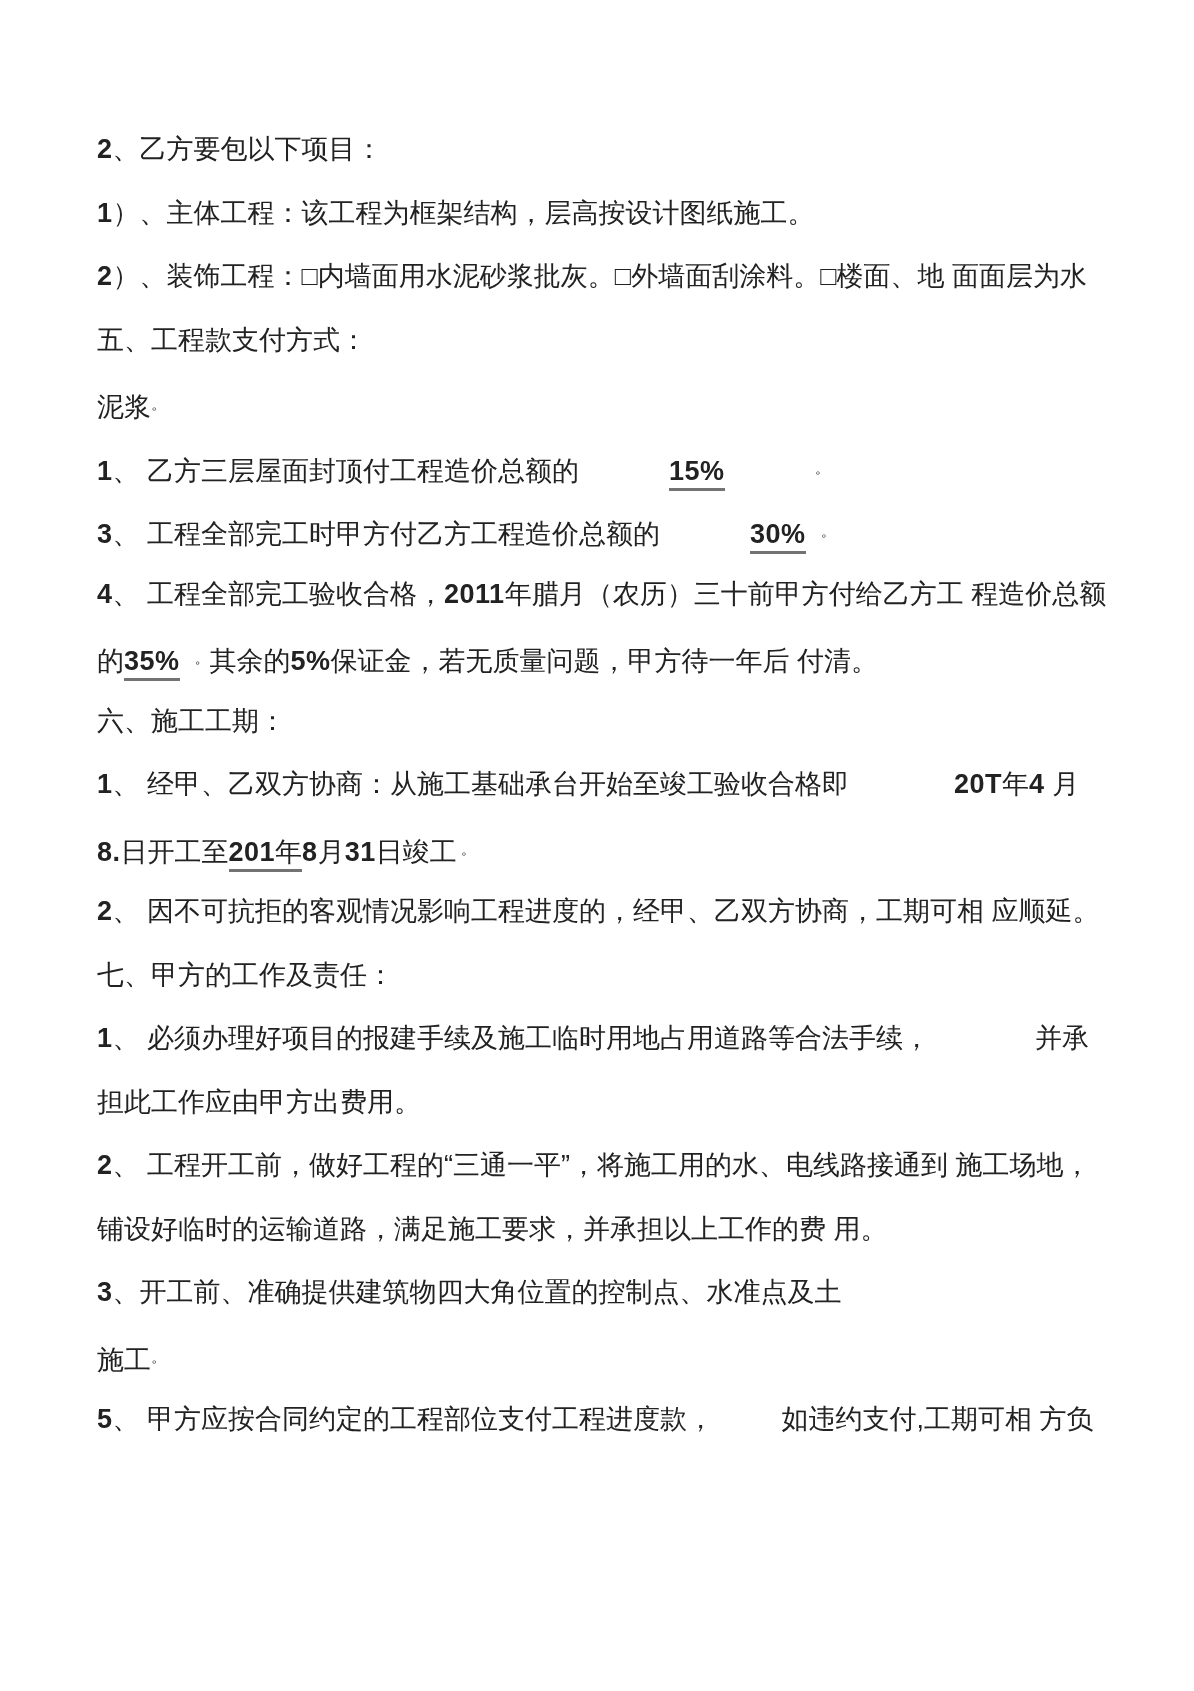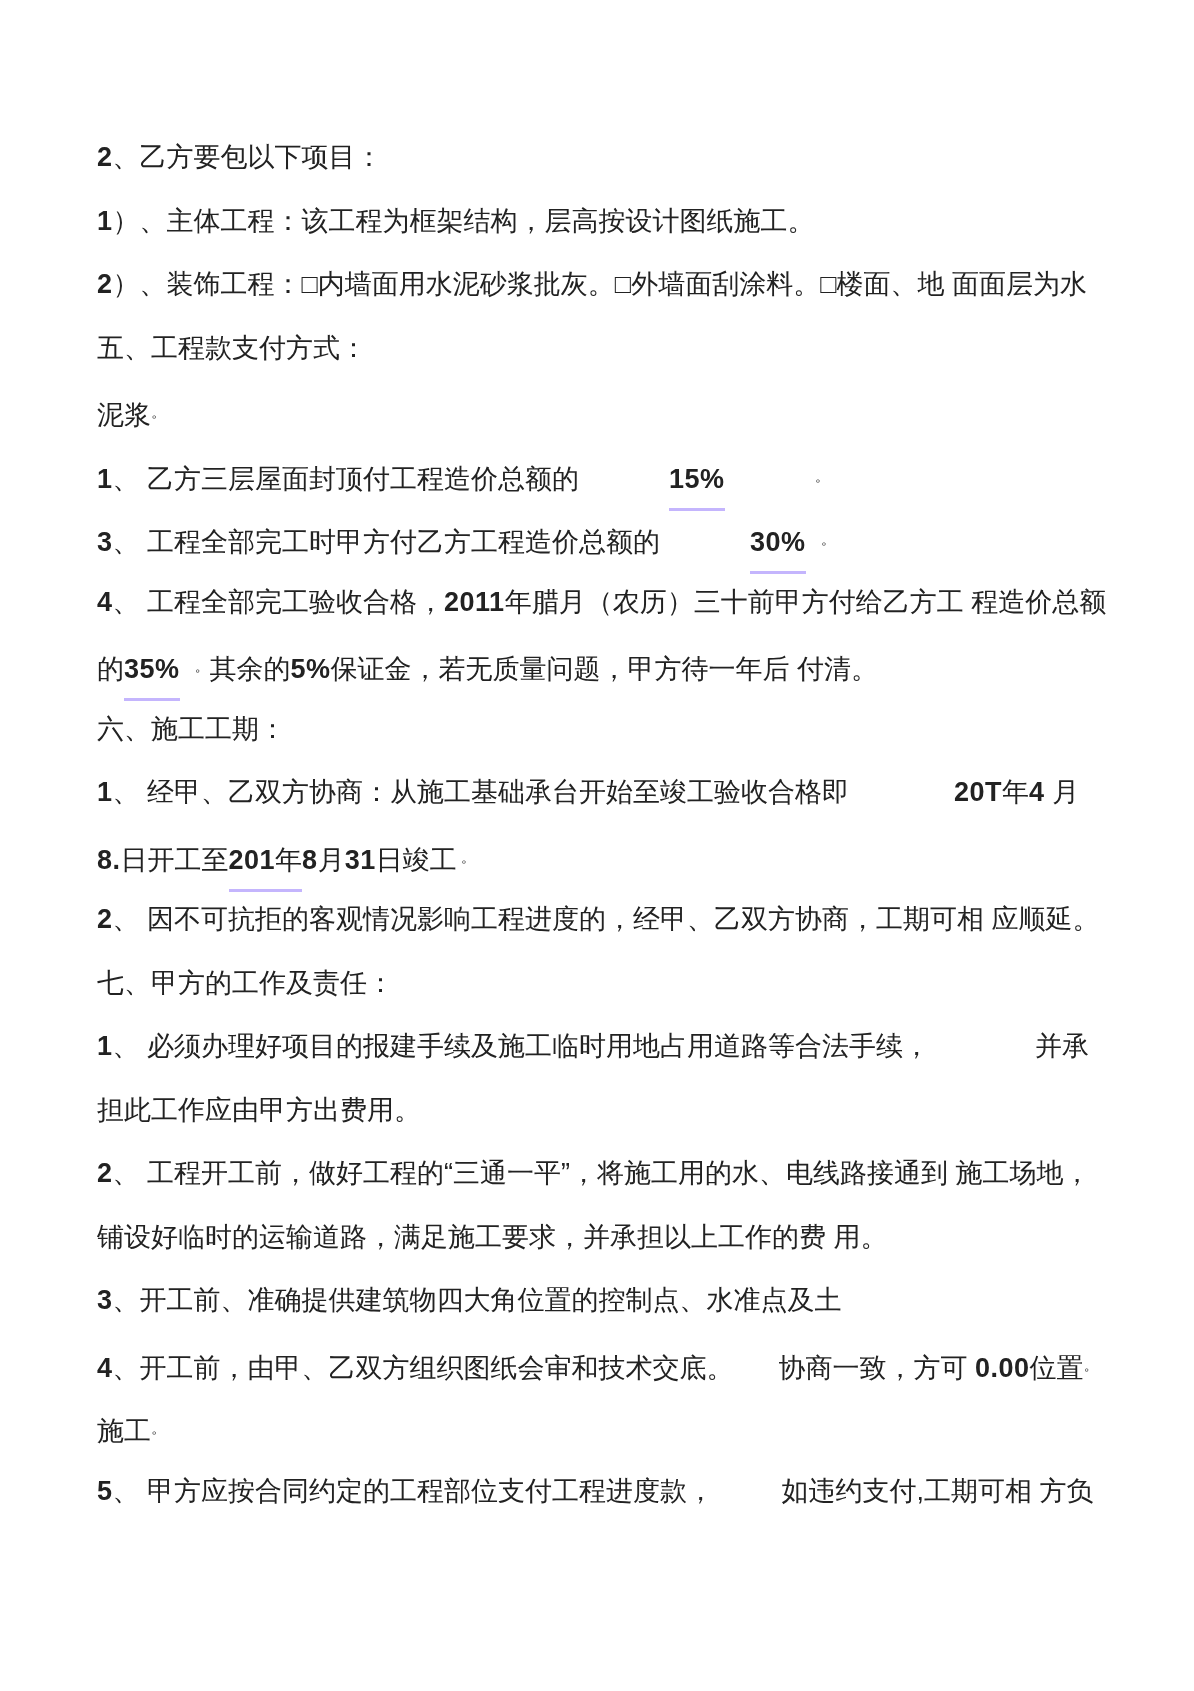--- a/index.html
+++ b/index.html
@@ -10,39 +10,39 @@
     width: 1194px;
     height: 1691px;
     background: #ffffff;
     position: relative;
     overflow: hidden;
     font-family: "Liberation Sans", "DejaVu Sans", sans-serif;
   }
   .doc-content {
     position: absolute;
     left: 97px;
-    top: 126px;
+    top: 118px;
     width: 1020px;
     color: #222222;
     font-size: 27px;
   }
   .line {
     height: 63.5px;
     line-height: 63.5px;
     white-space: pre;
   }
   
   .num {
     font-weight: bold;
     letter-spacing: 0.5px;
   }
   
   .u {
-    border-bottom: 3px solid #c4b5fd;
-    padding-bottom: 14px;
+    border-bottom: 3px solid #737373;
+    padding-bottom: 2px;
   }
   
   .sp {
     font-size: 15px;
     vertical-align: 7px;
   }
 </style>
 </head>
 <body>
 
@@ -59,16 +59,15 @@
     <div class="line"><span>六、施工工期：</span></div>
     <div class="line"><span><span class="num">1</span>、 经甲、乙双方协商：从施工基础承台开始至竣工验收合格即              </span><span><span class="num">20T</span>年<span class="num">4</span> 月</span></div>
     <div class="line"><span><span class="num">8.</span>日开工至</span><span class="u"><span class="num">201</span>年</span><span><span class="num">8</span>月<span class="num">31</span>日竣工</span><span class="sp"> 。</span></div>
     <div class="line"><span><span class="num">2</span>、 因不可抗拒的客观情况影响工程进度的，经甲、乙双方协商，工期可相 应顺延。</span></div>
     <div class="line"><span>七、甲方的工作及责任：</span></div>
     <div class="line"><span><span class="num">1</span>、 必须办理好项目的报建手续及施工临时用地占用道路等合法手续，              </span><span>并承</span></div>
     <div class="line"><span>担此工作应由甲方出费用。</span></div>
     <div class="line"><span><span class="num">2</span>、 工程开工前，做好工程的“三通一平”，将施工用的水、电线路接通到 施工场地，</span></div>
     <div class="line"><span>铺设好临时的运输道路，满足施工要求，并承担以上工作的费 用。</span></div>
     <div class="line"><span><span class="num">3</span>、开工前、准确提供建筑物四大角位置的控制点、水准点及土</span></div>
-    <div class="line"><span><span class="num">4</span>、开工前，由甲、乙双方组织图纸会审和技术交底。      协商一致，方可 <span class="num">0.00</span>位置</span><span class="sp">。</span></div>
     <div class="line"><span>施工</span><span class="sp">。</span></div>
     <div class="line"><span><span class="num">5</span>、 甲方应按合同约定的工程部位支付工程进度款，         </span><span>如违约支付,工期可相 方负</span></div>
   </div>
 
 </body></html>

